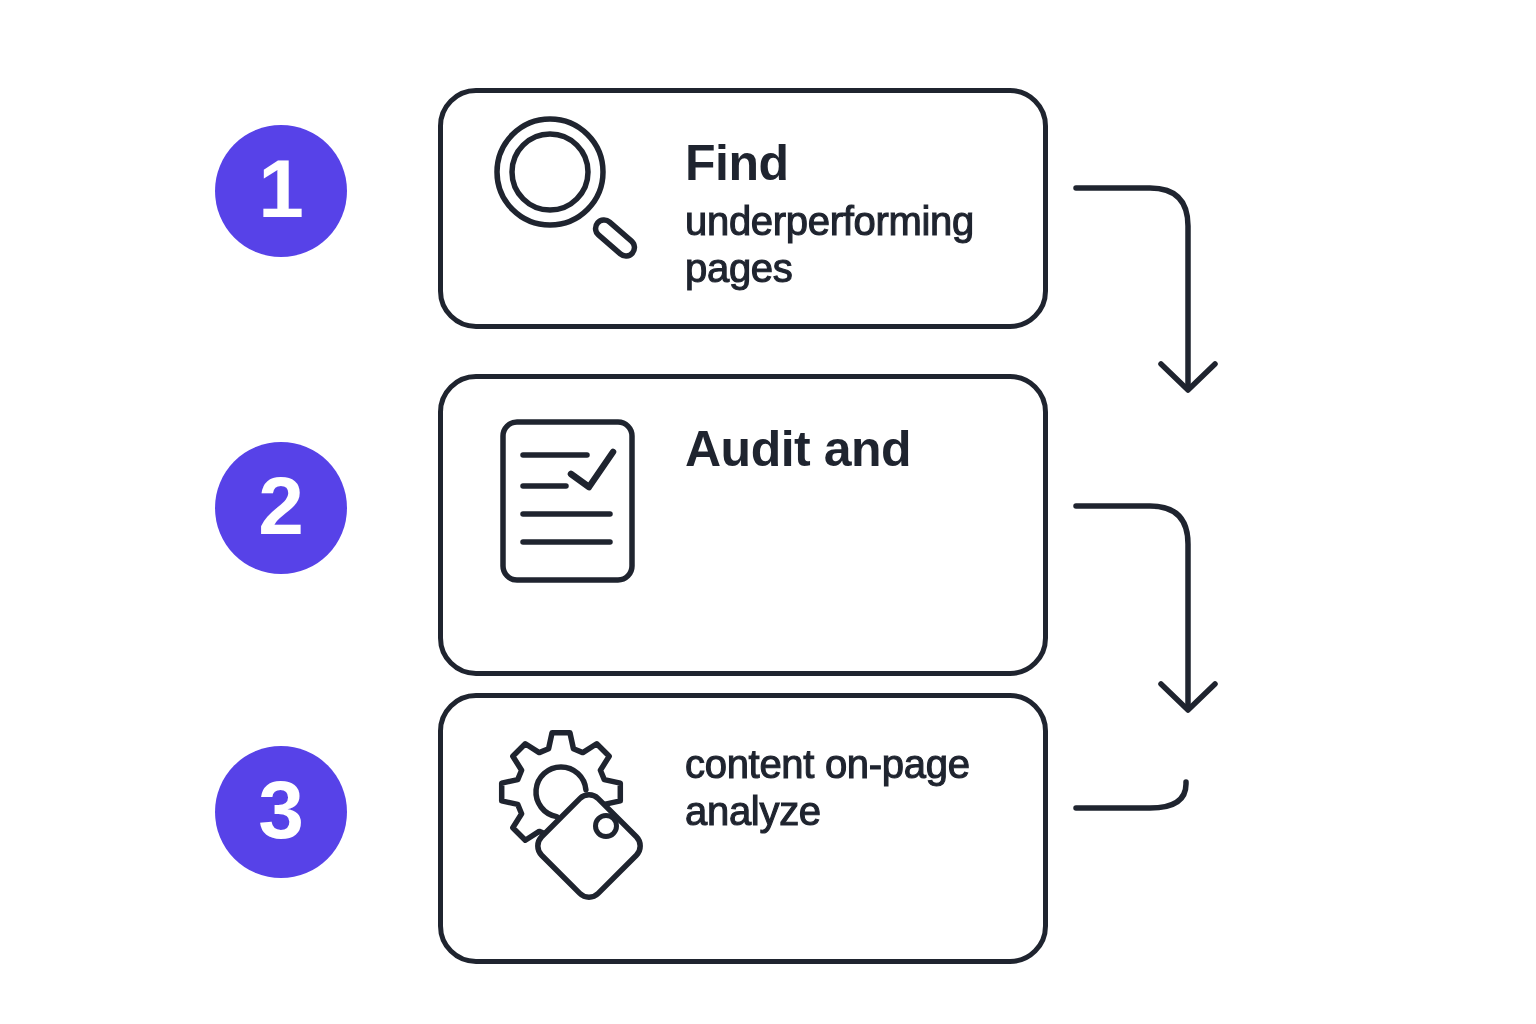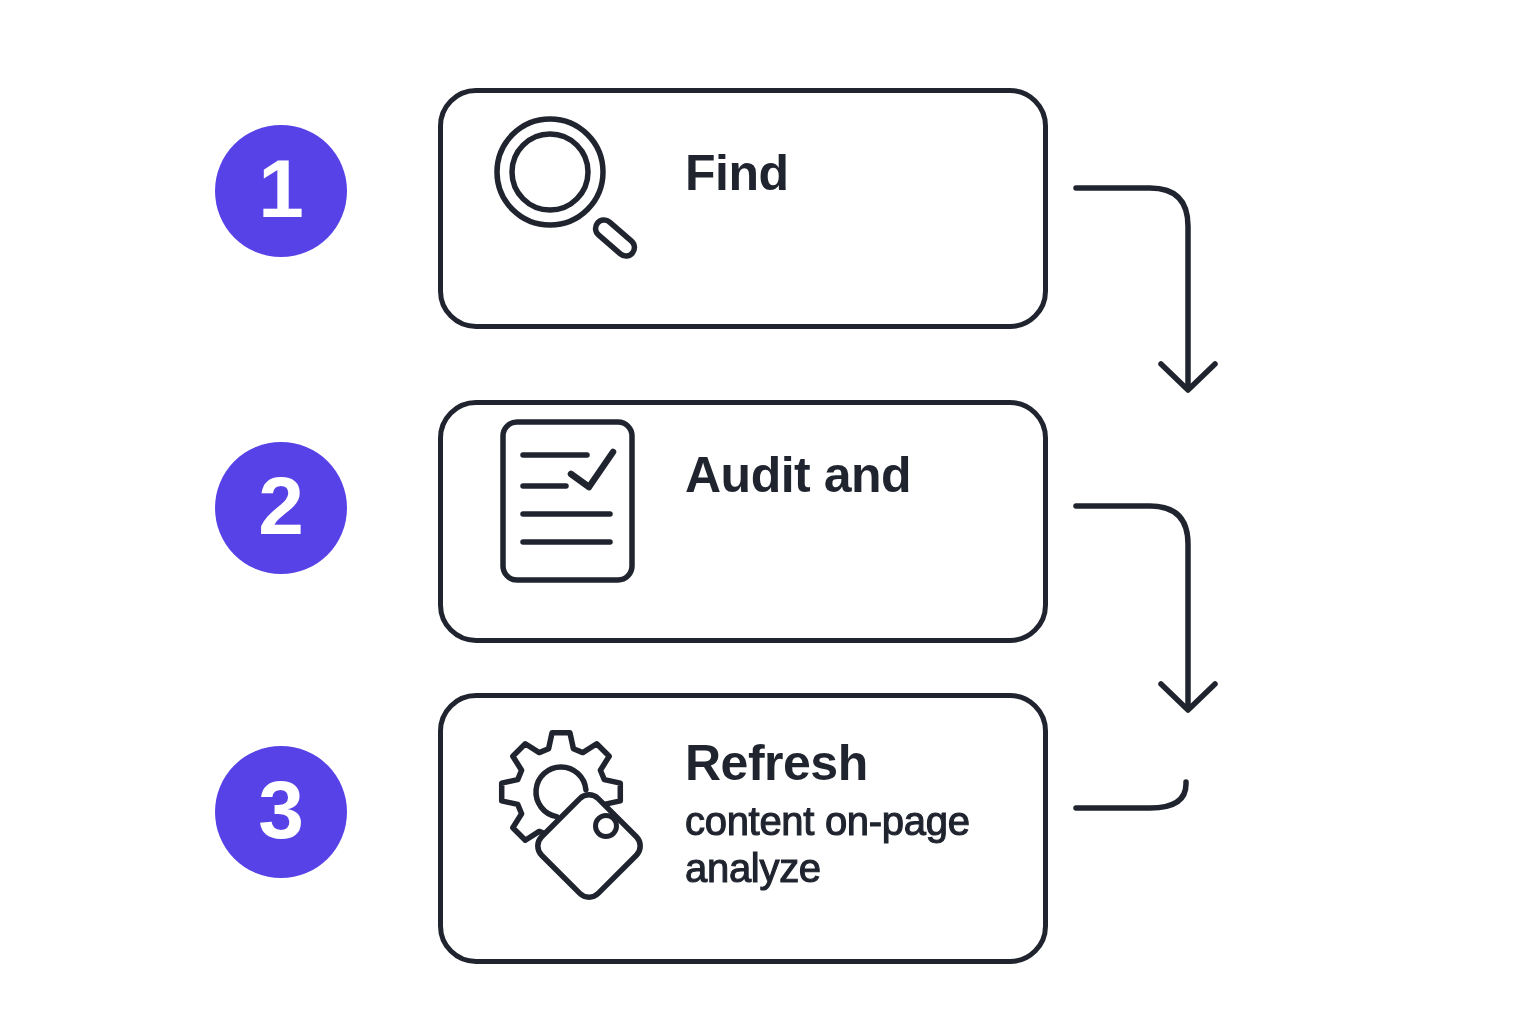--- a/index.html
+++ b/index.html
@@ -80,39 +80,42 @@
     <span>1</span>
   </div>
   <div class="badge" style="top:442px">
     <span>2</span>
   </div>
   <div class="badge" style="top:746px">
     <span>3</span>
   </div>
 
   <div class="card" style="top:88px;height:241px">
-    <div class="card-text" style="top:52px">
+    <div class="card-text" style="top:42px">
       <div class="title">
         <span>Find</span>
+      </div>
+      <div class="subtitle">
+        <span>underperforming</span>
+        <span>pages</span>
       </div>
     </div>
   </div>
 
-  <div class="card" style="top:400px;height:243px">
+  <div class="card" style="top:374px;height:302px">
     <div class="card-text" style="top:42px">
       <div class="title">
         <span>Audit and</span>
       </div>
     </div>
   </div>
 
   <div class="card" style="top:693px;height:271px">
     <div class="card-text" style="top:37px">
       <div class="title">
-        <span>Refresh</span>
       </div>
       <div class="subtitle">
         <span>content on-page</span>
         <span>analyze</span>
       </div>
     </div>
   </div>
 
   <svg class="overlay" viewBox="0 0 1536 1024">
 

